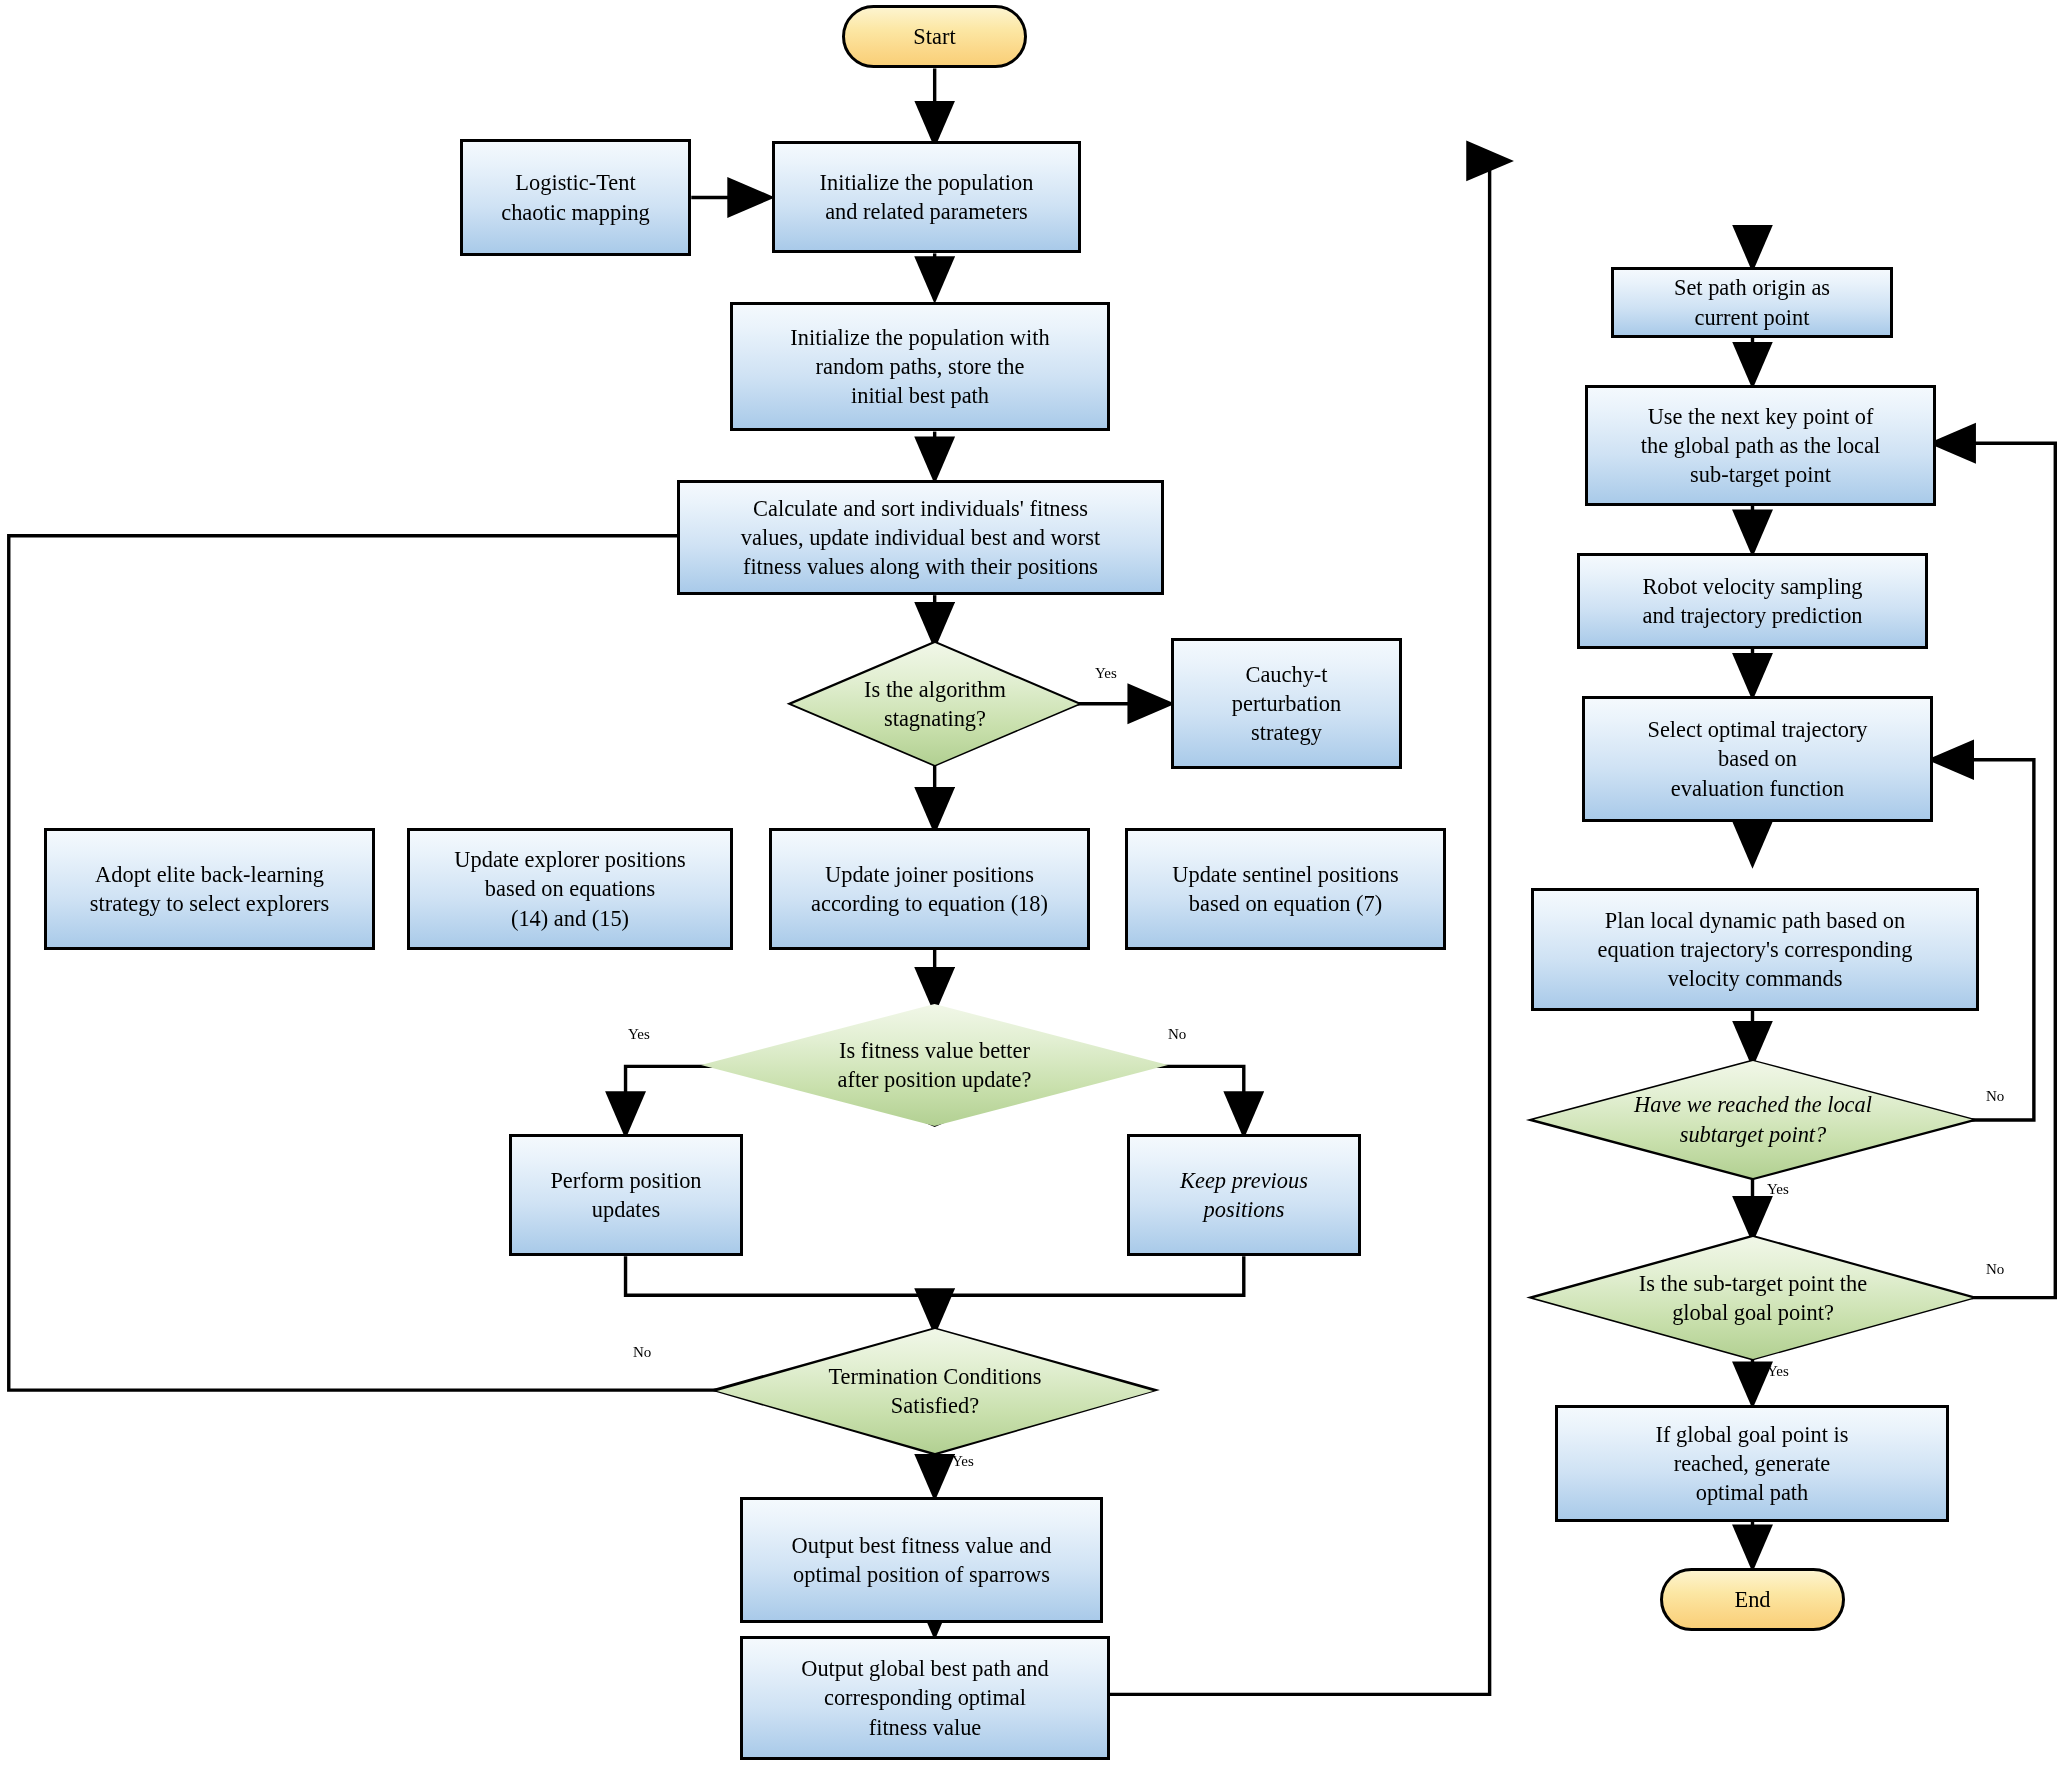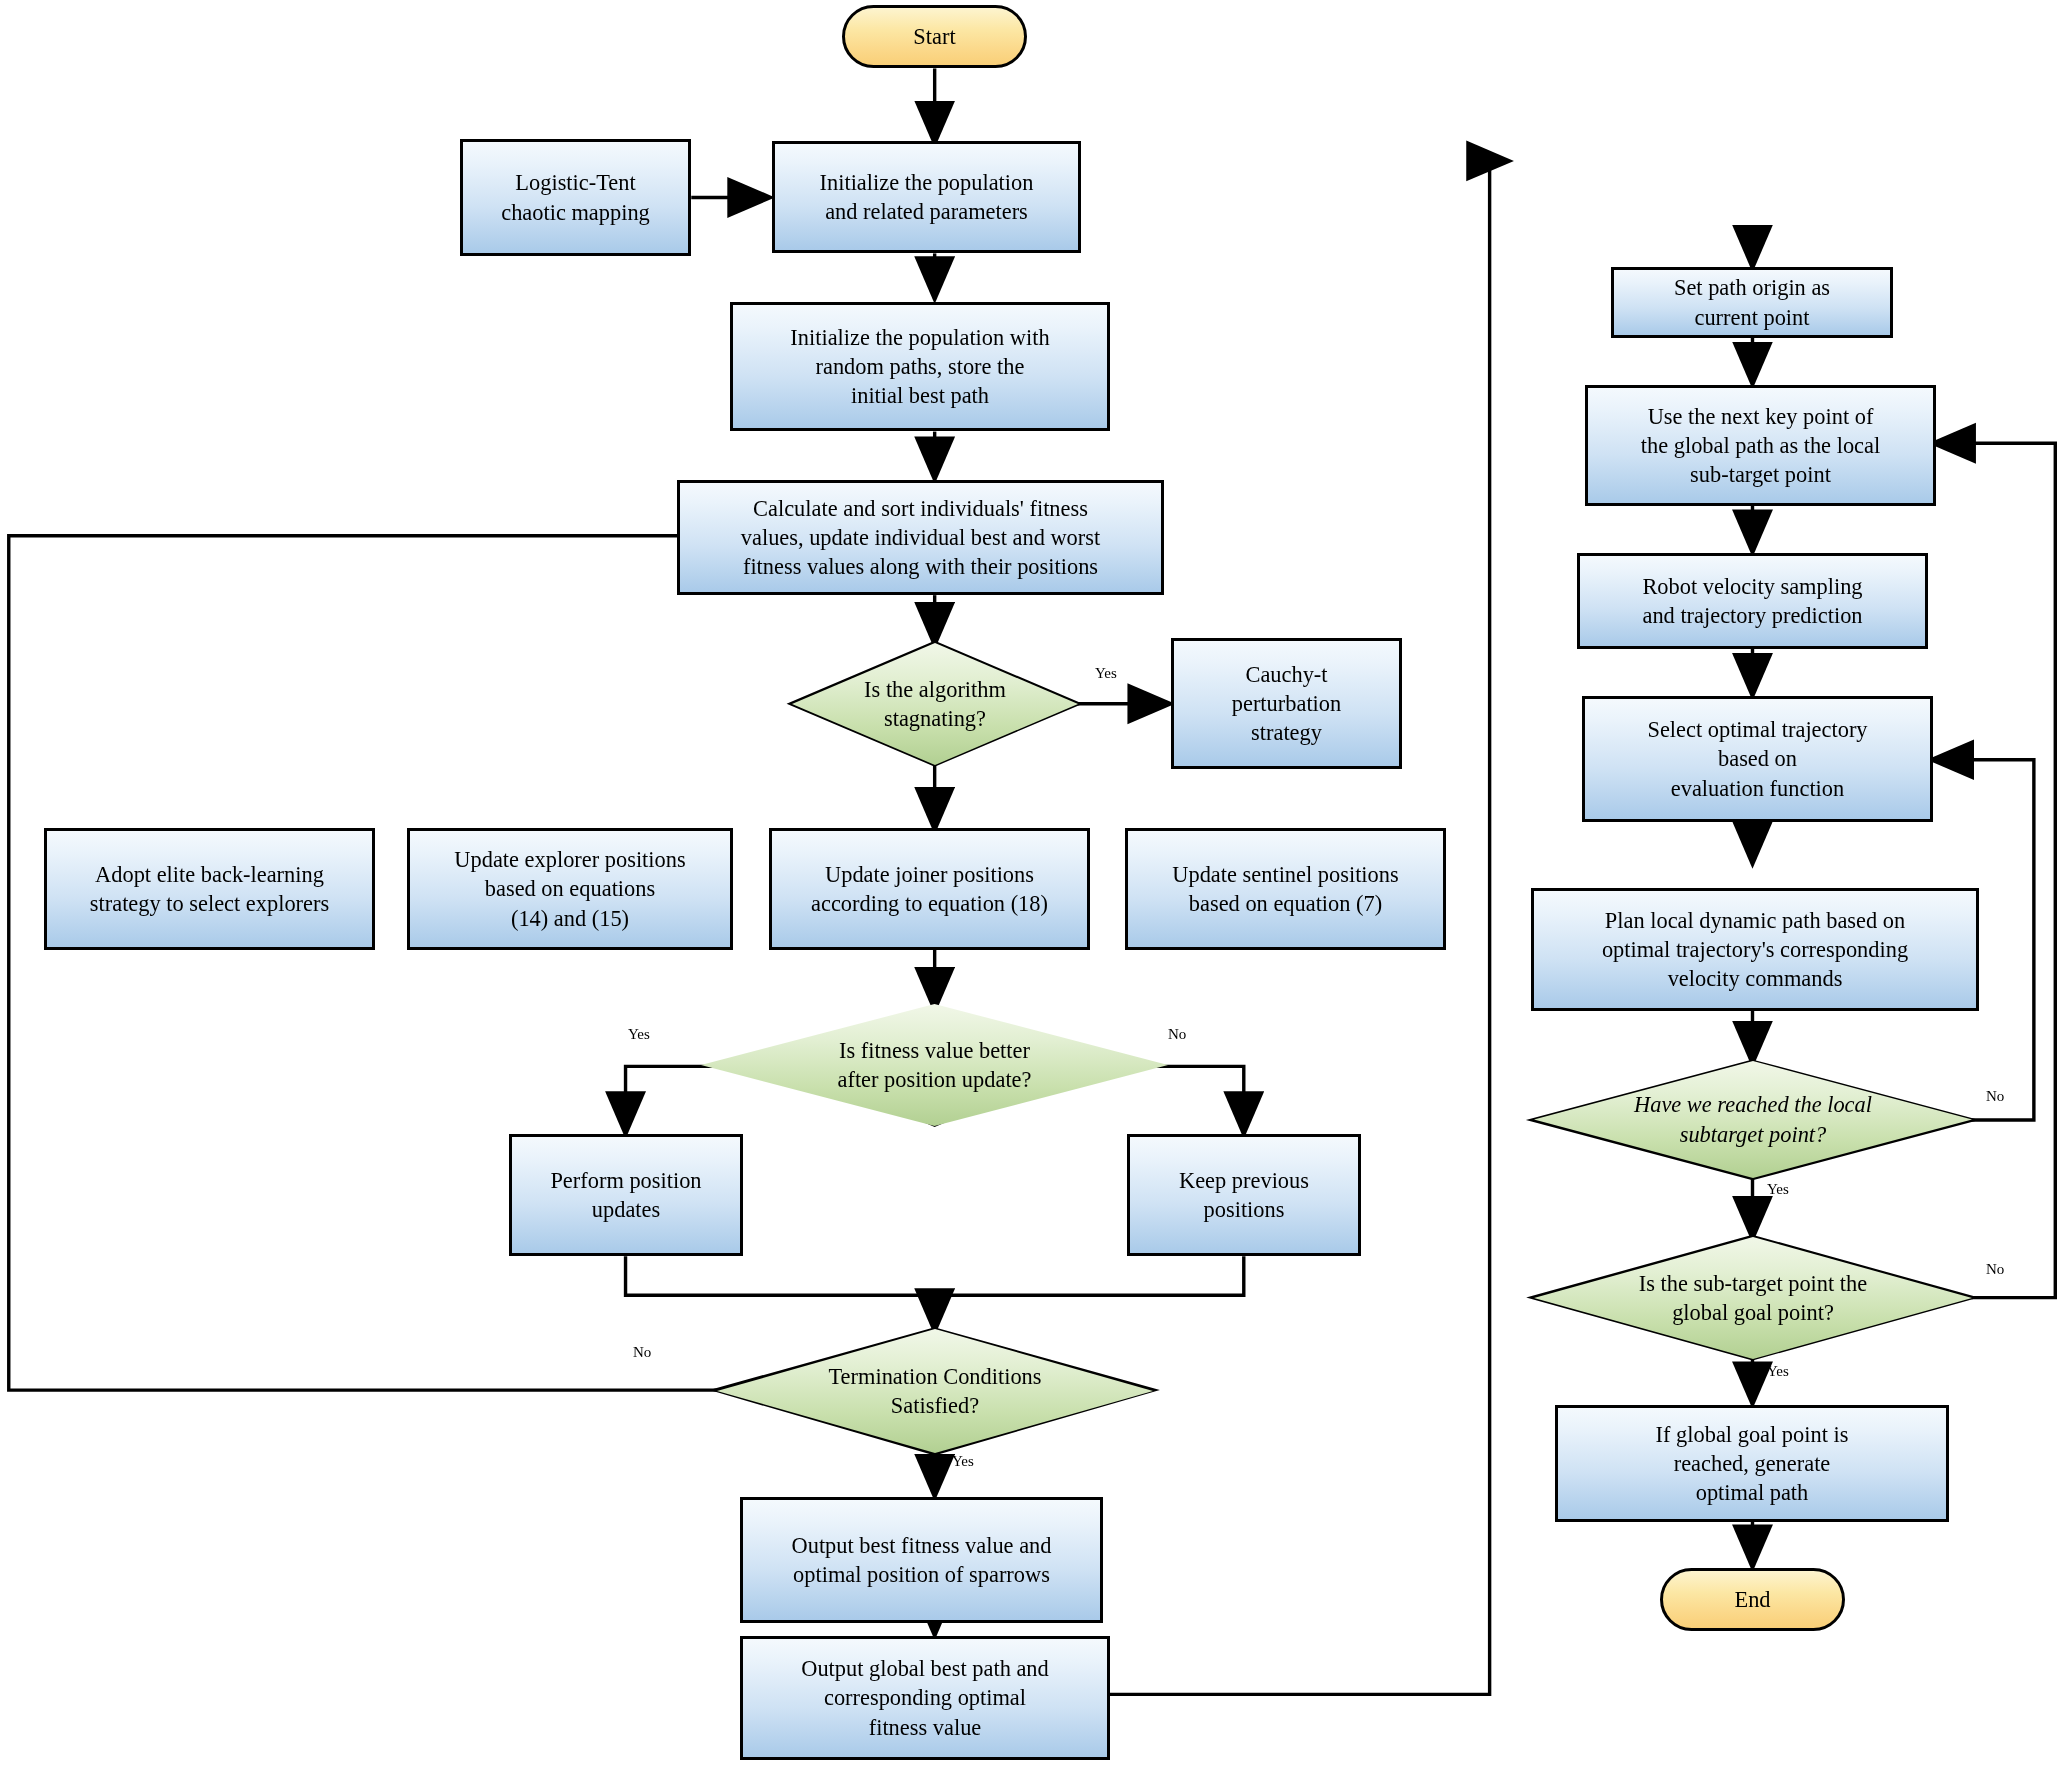--- a/index.html
+++ b/index.html
@@ -193,21 +193,21 @@
     <div class="dec" style="position:absolute;left:0;top:0;width:100%;height:100%;"></div>
     <div class="lbl">Is fitness value better
 after position update?</div>
   </div>
 
   <div class="node proc" style="left:509px;top:1134px;width:234px;height:122px;">
     <span class="txt">Perform position
 updates</span>
   </div>
 
-  <div class="node proc" style="left:1127px;top:1134px;width:234px;height:122px;">
+  <div class="node proc" style="left:1127px;top:1134px;width:234px;height:122px;font-style:italic;">
     <span class="txt">Keep previous
 positions</span>
   </div>
 
   <div class="decwrap" style="left:717px;top:1329px;width:436px;height:124px;">
     <div class="dec" style="position:absolute;left:0;top:0;width:100%;height:100%;"></div>
     <div class="lbl">Termination Conditions
 Satisfied?</div>
   </div>
 
@@ -240,21 +240,21 @@
   </div>
 
   <div class="node proc" style="left:1582px;top:696px;width:351px;height:126px;">
     <span class="txt">Select optimal trajectory
 based on
 evaluation function</span>
   </div>
 
   <div class="node proc" style="left:1531px;top:888px;width:448px;height:123px;">
     <span class="txt">Plan local dynamic path based on
-optimal trajectory's corresponding
+equation trajectory's corresponding
 velocity commands</span>
   </div>
 
   <div class="decwrap" style="left:1534px;top:1061px;width:438px;height:117px;font-style:italic;">
     <div class="dec" style="position:absolute;left:0;top:0;width:100%;height:100%;"></div>
     <div class="lbl">Have we reached the local
 subtarget point?</div>
   </div>
 
   <div class="decwrap" style="left:1534px;top:1237px;width:438px;height:122px;text-decoration:underline;">

